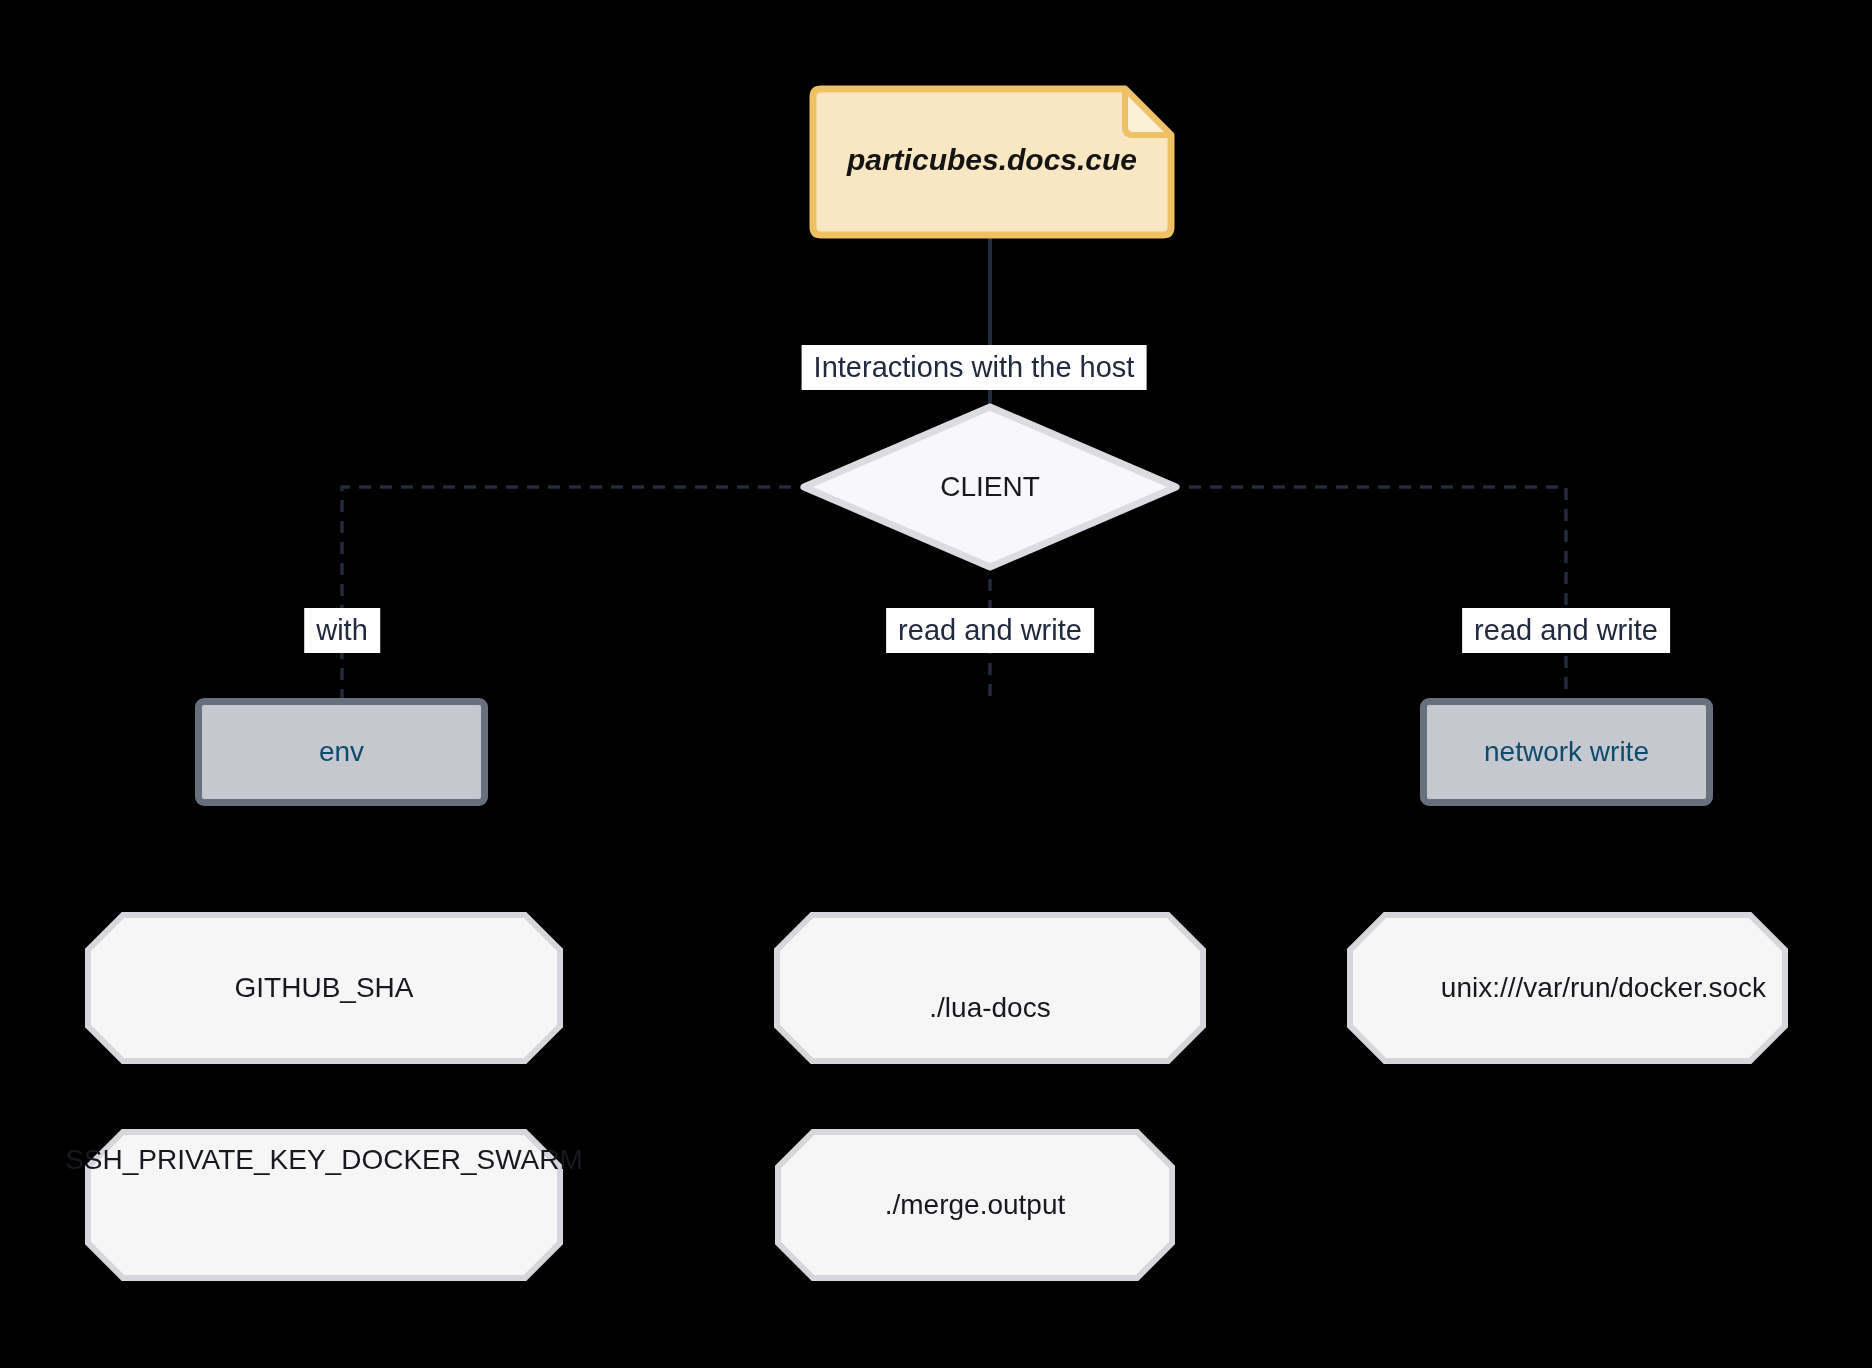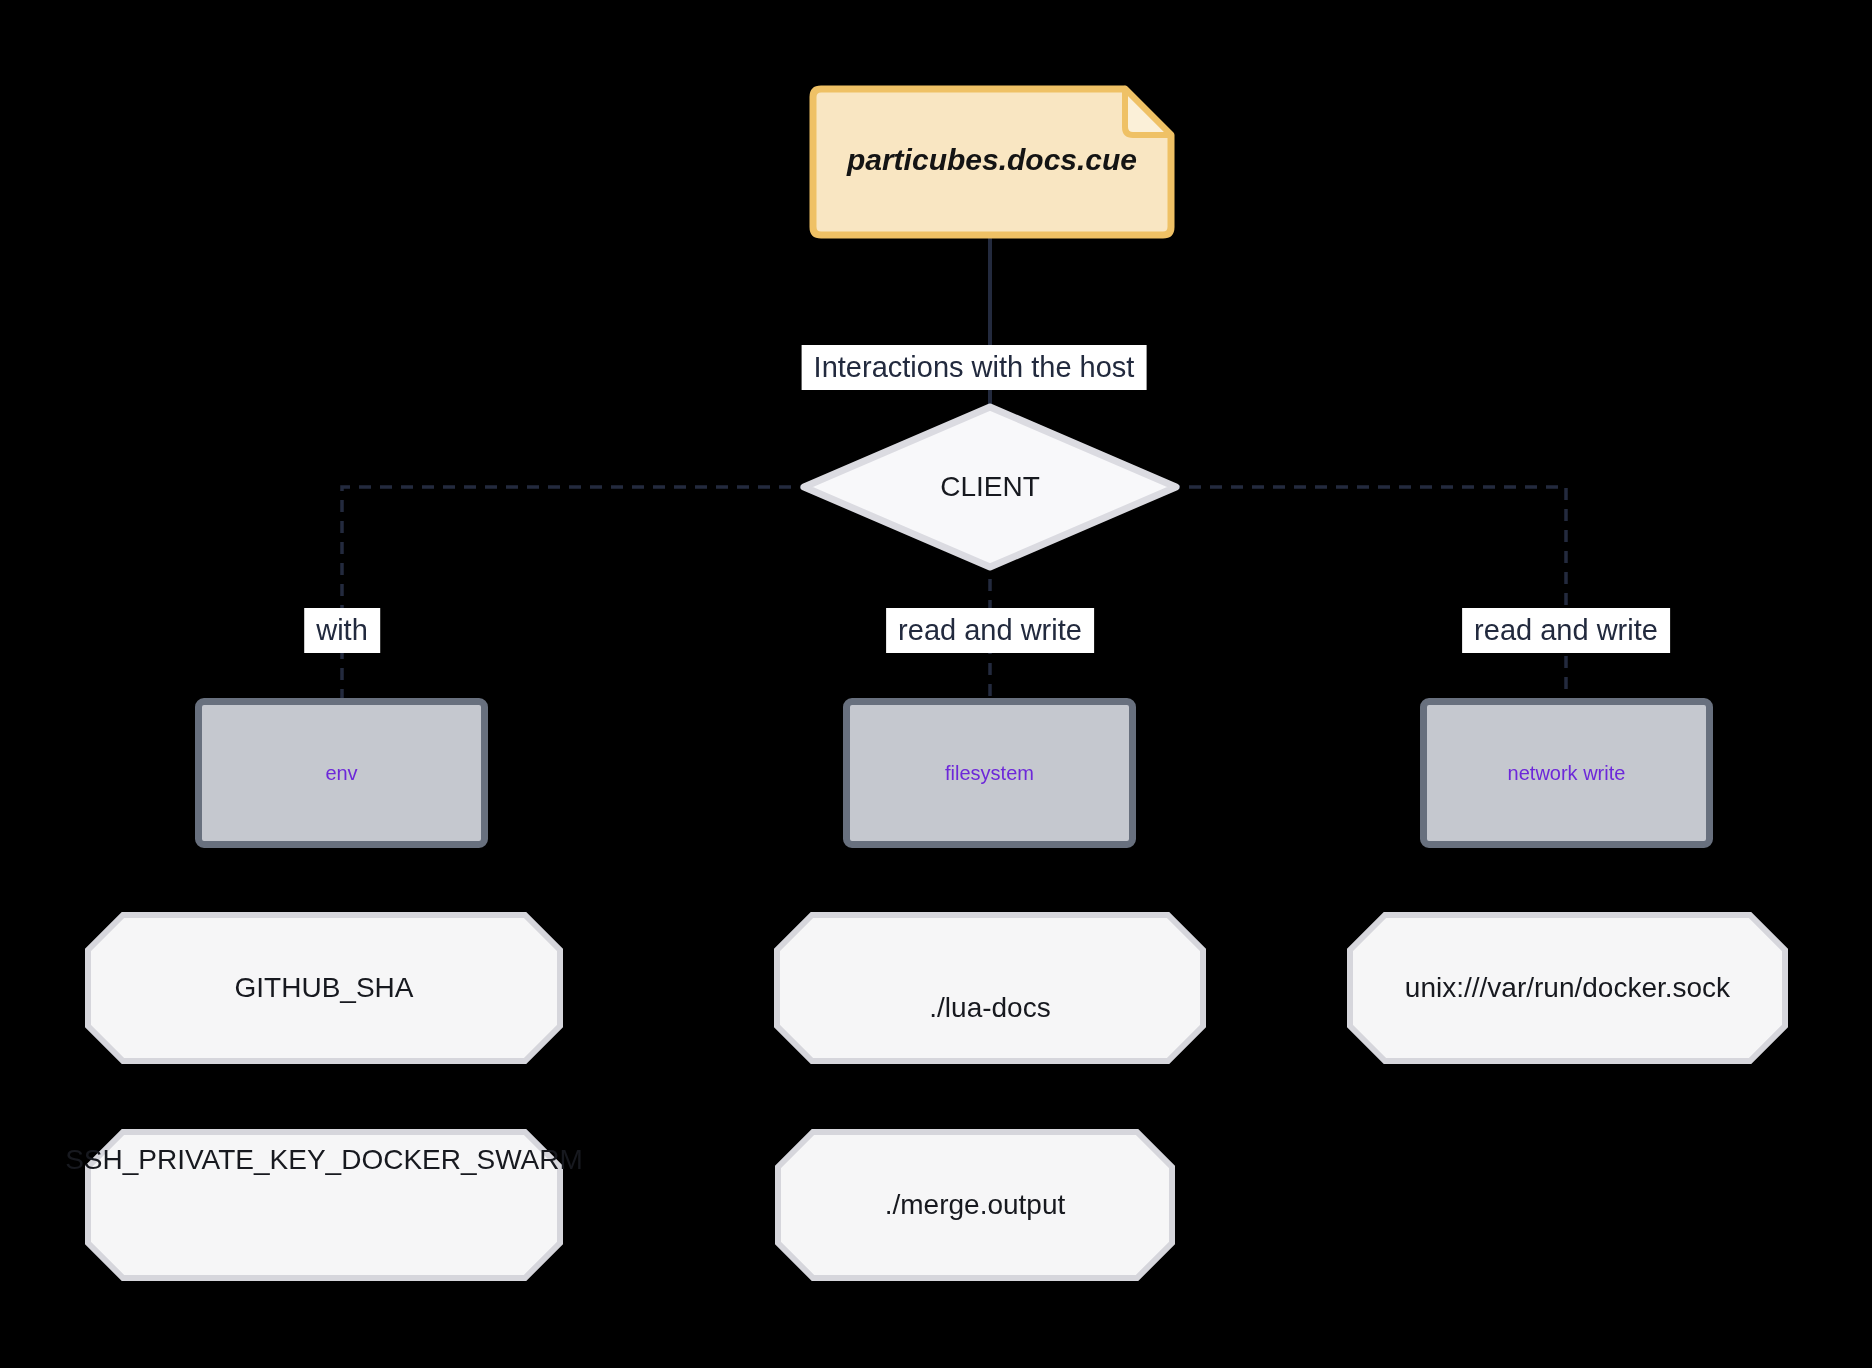--- a/index.html
+++ b/index.html
@@ -36,26 +36,26 @@
     font-size:29px;
     line-height:1.15;
     padding:6px 12px;
     white-space:nowrap;
     transform:translateX(-50%);
   }
 
   
   .resource-box{
     box-sizing:border-box;
-    width:293px;height:150px;
+    width:293px;height:108px;
     background:#c5c8cf;
     border:7px solid #68707e;
     border-radius:9px;
     display:flex;align-items:center;justify-content:center;
-    color:#6d28d9;font-size:20px;
+    color:#0c4a6e;font-size:28px;
   }
 </style>
 </head>
 <body>
 
 <div class="canvas">
 
   <svg class="abs connectors" width="1872" height="1368" viewBox="0 0 1872 1368">
 
     <line x1="990" y1="215" x2="990" y2="416" stroke="#232a3e" stroke-width="4"></line>
@@ -84,23 +84,20 @@
     <span>CLIENT</span>
   </div>
 
   <div class="abs chip" style="left:342px;top:608px;">with</div>
   <div class="abs chip" style="left:990px;top:608px;">read and write</div>
   <div class="abs chip" style="left:1566px;top:608px;">read and write</div>
 
   <div class="abs resource-box" style="left:195px;top:698px;">
     <span>env</span>
   </div>
-  <div class="abs resource-box" style="left:843px;top:698px;">
-    <span>filesystem</span>
-  </div>
   <div class="abs resource-box" style="left:1420px;top:698px;">
     <span>network write</span>
   </div>
 
   <svg class="abs" style="left:85px;top:912px;" width="478" height="152" viewBox="0 0 478 152">
     <polygon points="38,3 440,3 475,38 475,114 440,149 38,149 3,114 3,38" fill="#f6f6f7" stroke="#d6d6dc" stroke-width="6"></polygon>
   </svg>
   <div class="abs node-label" style="left:85px;top:912px;width:478px;height:152px;">
     <span>GITHUB_SHA</span>
   </div>
@@ -108,21 +105,21 @@
   <svg class="abs" style="left:774px;top:912px;" width="432" height="152" viewBox="0 0 432 152">
     <polygon points="38,3 394,3 429,38 429,114 394,149 38,149 3,114 3,38" fill="#f6f6f7" stroke="#d6d6dc" stroke-width="6"></polygon>
   </svg>
   <div class="abs node-label" style="left:774px;top:912px;width:432px;height:192px;">
     <span>./lua-docs</span>
   </div>
 
   <svg class="abs" style="left:1347px;top:912px;" width="441" height="152" viewBox="0 0 441 152">
     <polygon points="38,3 403,3 438,38 438,114 403,149 38,149 3,114 3,38" fill="#f6f6f7" stroke="#d6d6dc" stroke-width="6"></polygon>
   </svg>
-  <div class="abs node-label" style="left:1347px;top:912px;width:441px;height:152px;">
+  <div class="abs node-label" style="left:1347px;top:912px;width:441px;height:152px;padding-left:36px;">
     <span>unix:///var/run/docker.sock</span>
   </div>
 
   <svg class="abs" style="left:85px;top:1129px;" width="478" height="152" viewBox="0 0 478 152">
     <polygon points="38,3 440,3 475,38 475,114 440,149 38,149 3,114 3,38" fill="#f6f6f7" stroke="#d6d6dc" stroke-width="6"></polygon>
   </svg>
   <div class="abs node-label" style="left:85px;top:1084px;width:478px;height:152px;">
     <span>SSH_PRIVATE_KEY_DOCKER_SWARM</span>
   </div>
 

